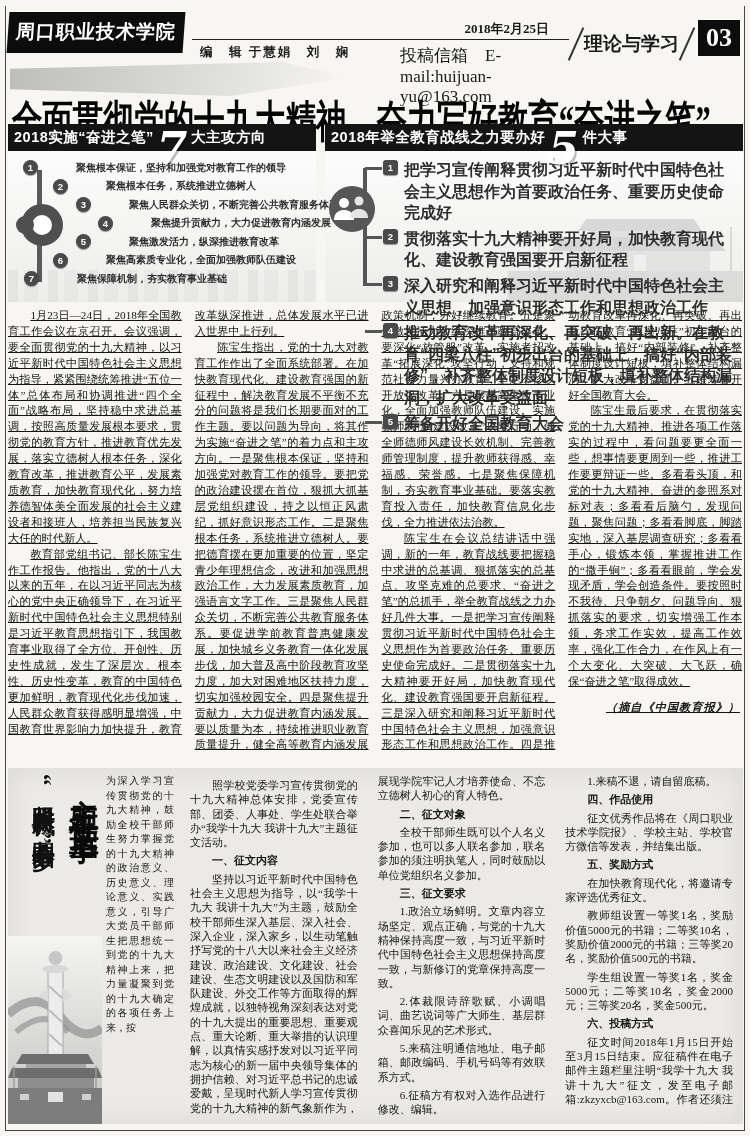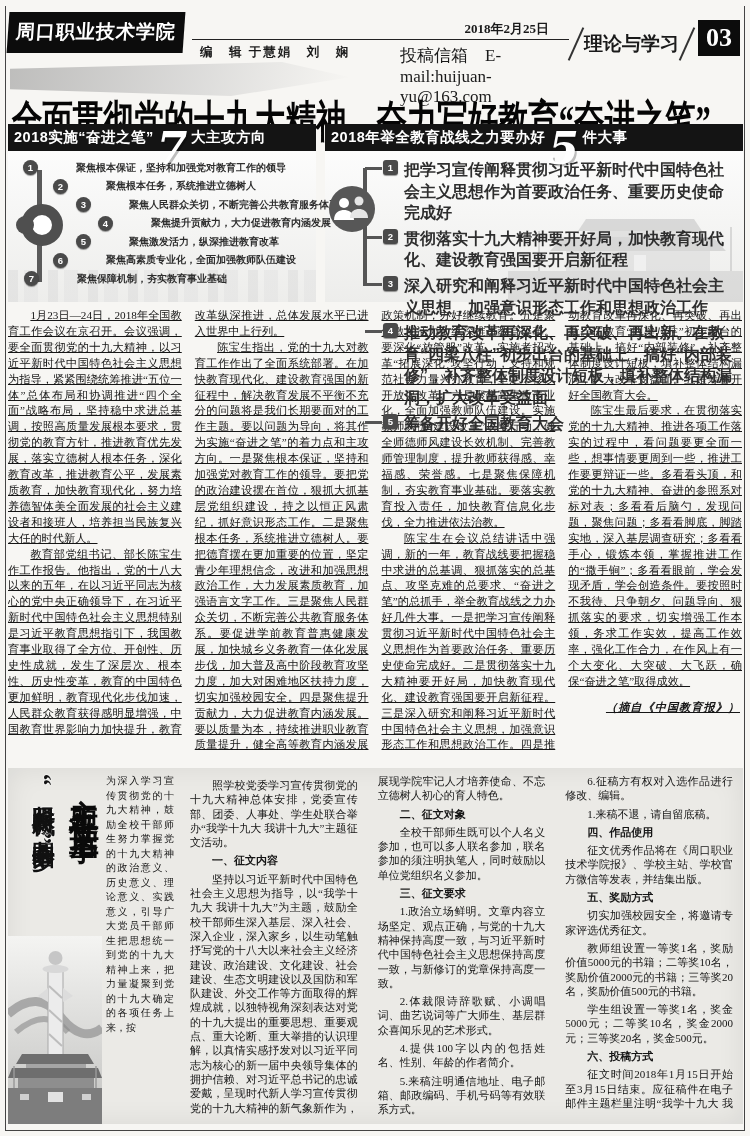--- a/index.html
+++ b/index.html
@@ -255,27 +255,26 @@
     <div class="ann-narrow">为深入学习宣传贯彻党的十九大精神，鼓励全校干部师生努力掌握党的十九大精神的政治意义、历史意义、理论意义、实践意义，引导广大党员干部师生把思想统一到党的十九大精神上来，把力量凝聚到党的十九大确定的各项任务上来，按</div>
     <div class="ann-flow">
       <p>照学校党委学习宣传贯彻党的十九大精神总体安排，党委宣传部、团委、人事处、学生处联合举办“我学十九大 我讲十九大”主题征文活动。</p>
       <p class="ann-h">一、征文内容</p>
       <p>坚持以习近平新时代中国特色社会主义思想为指导，以“我学十九大 我讲十九大”为主题，鼓励全校干部师生深入基层、深入社会、深入企业，深入家乡，以生动笔触抒写党的十八大以来社会主义经济建设、政治建设、文化建设、社会建设、生态文明建设以及国防和军队建设、外交工作等方面取得的辉煌成就，以独特视角深刻表达对党的十九大提出的重要思想、重要观点、重大论断、重大举措的认识理解，以真情实感抒发对以习近平同志为核心的新一届中央领导集体的拥护信赖、对习近平总书记的忠诚爱戴，呈现时代新人学习宣传贯彻党的十九大精神的新气象新作为，展现学院牢记人才培养使命、不忘立德树人初心的育人特色。</p>
       <p class="ann-h">二、征文对象</p>
       <p>全校干部师生既可以个人名义参加，也可以多人联名参加，联名参加的须注明执笔人，同时鼓励以单位党组织名义参加。</p>
       <p class="ann-h">三、征文要求</p>
       <p>1.政治立场鲜明。文章内容立场坚定、观点正确，与党的十九大精神保持高度一致，与习近平新时代中国特色社会主义思想保持高度一致，与新修订的党章保持高度一致。</p>
       <p>2.体裁限诗辞歌赋、小调唱词、曲艺说词等广大师生、基层群众喜闻乐见的艺术形式。</p>
-      <p>4.提供100字以内的包括姓名、性别、年龄的作者简介。</p>
       <p>5.来稿注明通信地址、电子邮箱、邮政编码、手机号码等有效联系方式。</p>
       <p>6.征稿方有权对入选作品进行修改、编辑。</p>
       <p>1.来稿不退，请自留底稿。</p>
       <p class="ann-h">四、作品使用</p>
       <p>征文优秀作品将在《周口职业技术学院报》、学校主站、学校官方微信等发表，并结集出版。</p>
       <p class="ann-h">五、奖励方式</p>
-      <p>切实加强校园安全，将邀请专家评选优秀征文。</p>
+      <p>在加快教育现代化，将邀请专家评选优秀征文。</p>
       <p>教师组设置一等奖1名，奖励价值5000元的书籍；二等奖10名，奖励价值2000元的书籍；三等奖20名，奖励价值500元的书籍。</p>
       <p>学生组设置一等奖1名，奖金5000元；二等奖10名，奖金2000元；三等奖20名，奖金500元。</p>
       <p class="ann-h">六、投稿方式</p>
       <p>征文时间2018年1月15日开始至3月15日结束。应征稿件在电子邮件主题栏里注明“我学十九大 我讲十九大”征文，发至电子邮箱:zkzyxcb@163.com。作者还须注明作者姓名、单位、联系电话、邮箱地址等真实信息。征稿组委会办公室电话：0394—8687698 13939499639</p>
     </div>
   </div>
 </div>
 
 </body></html>

